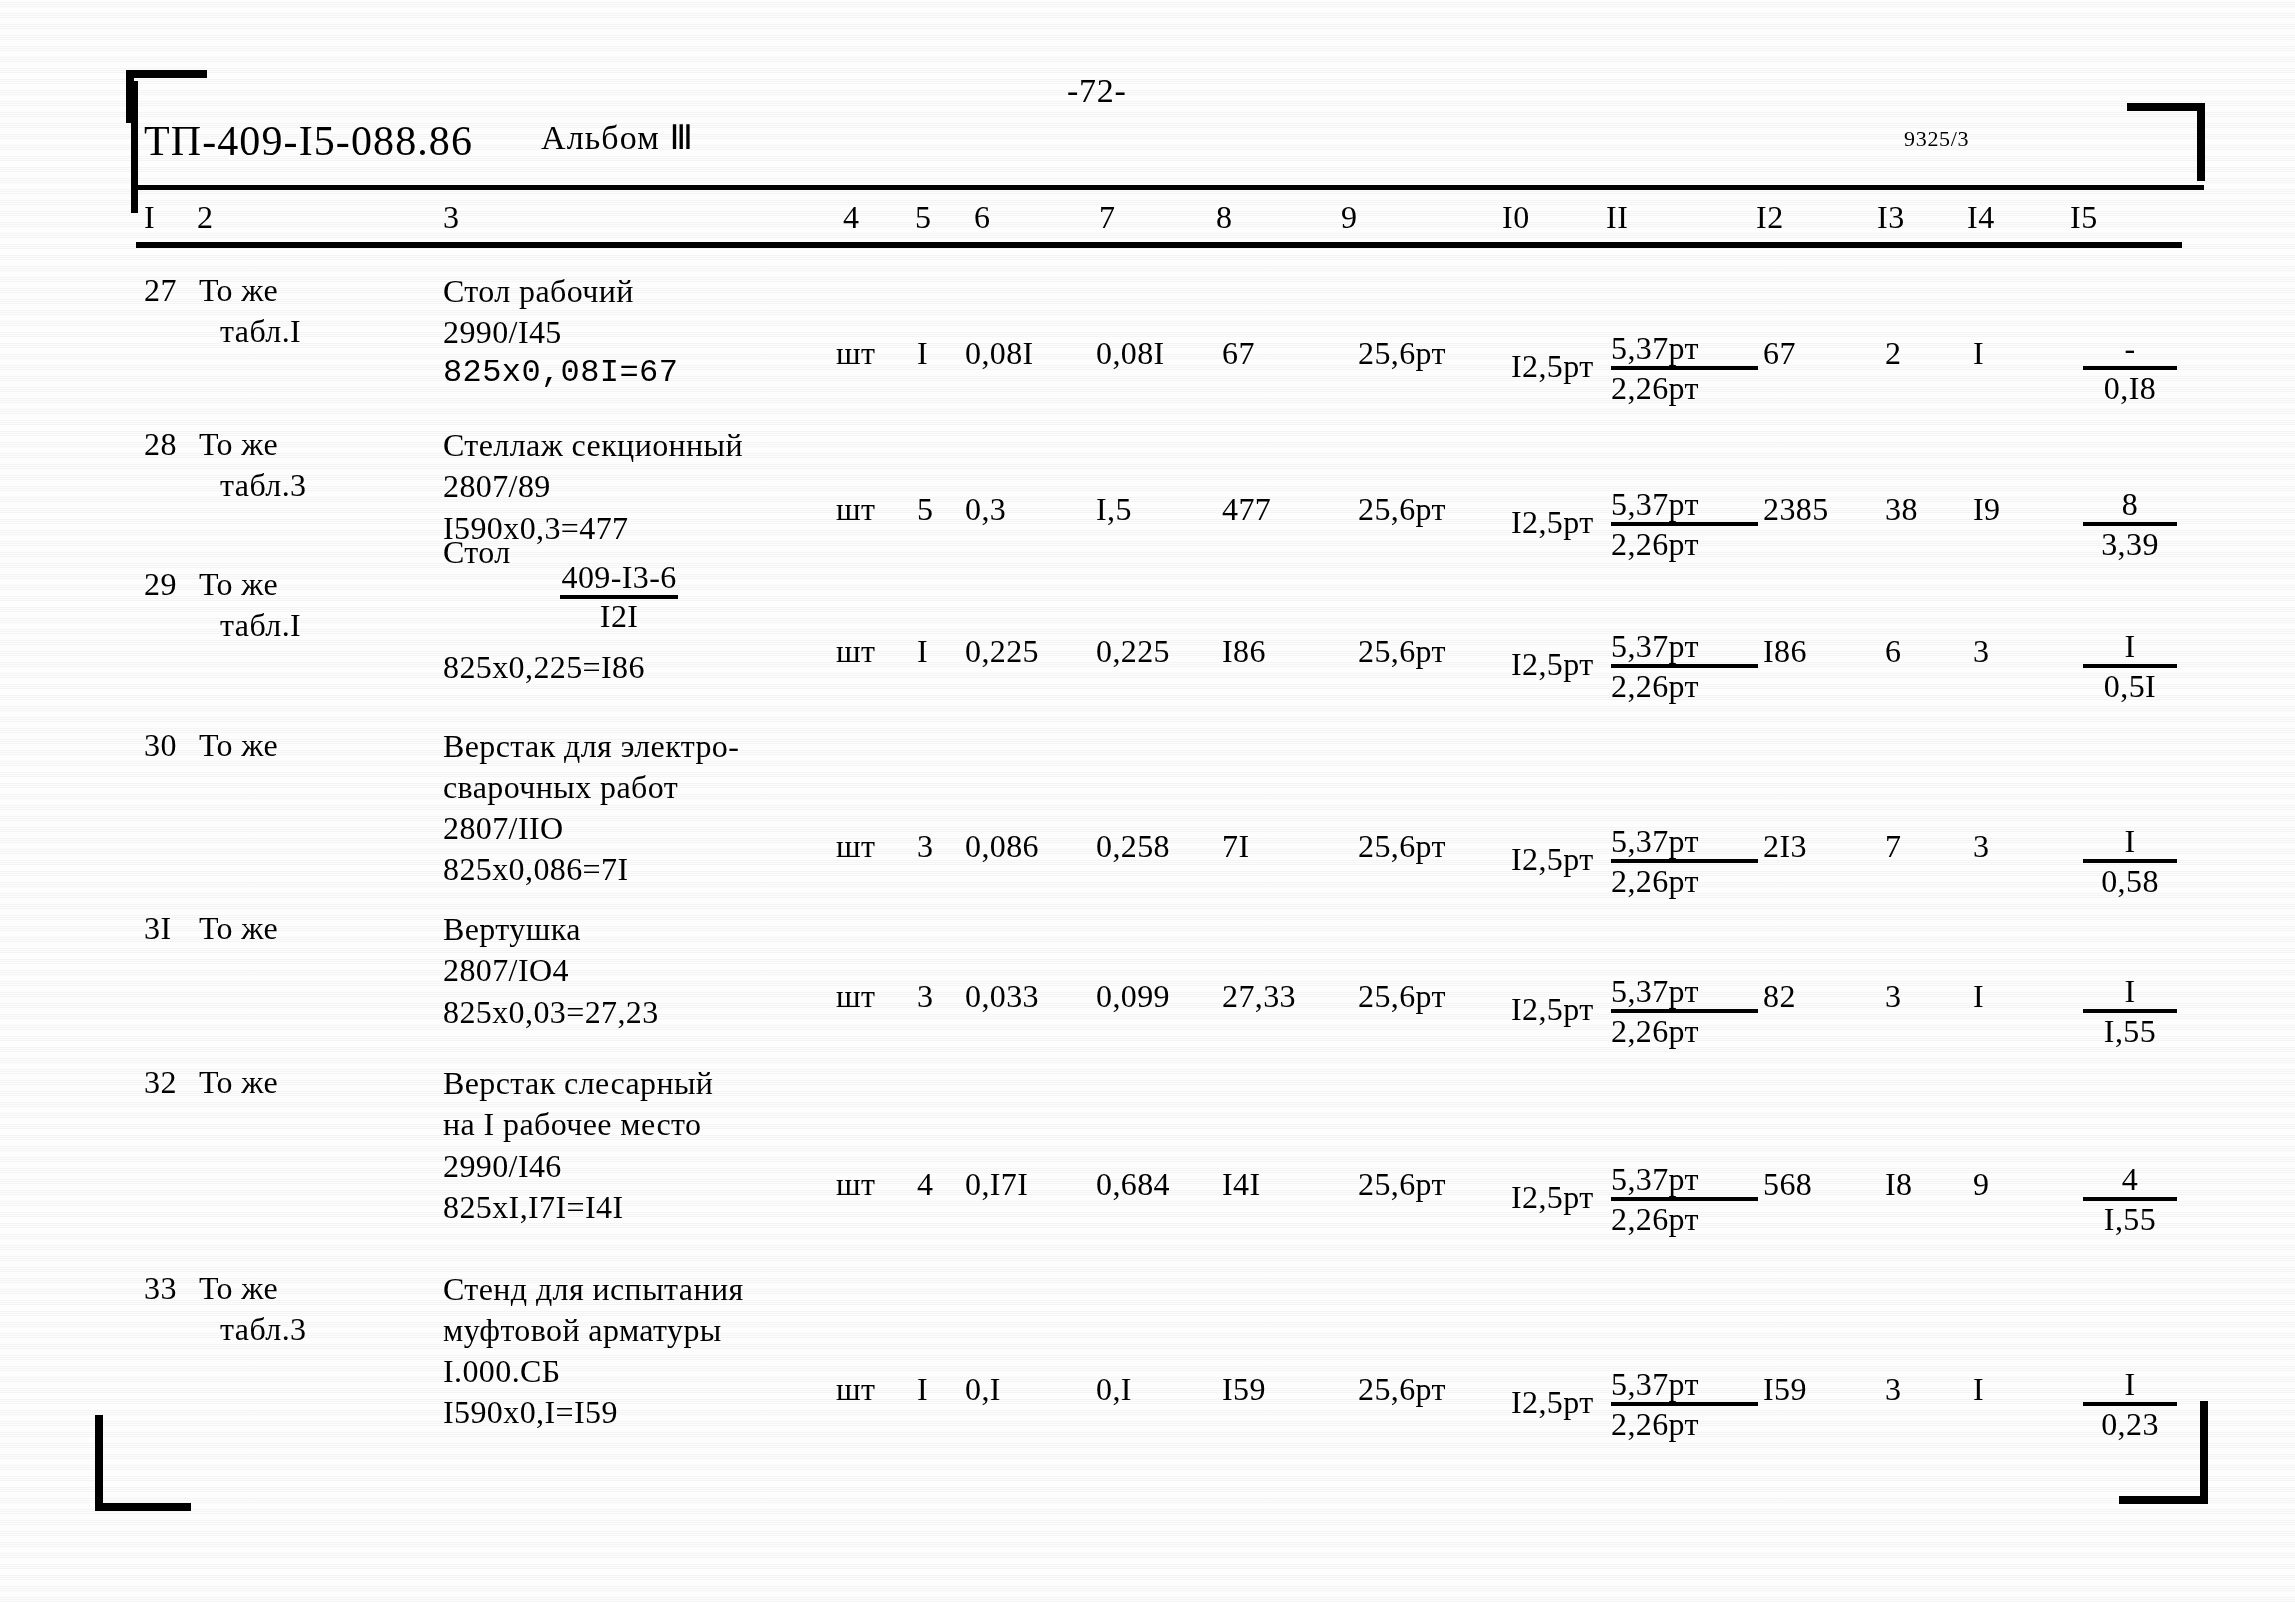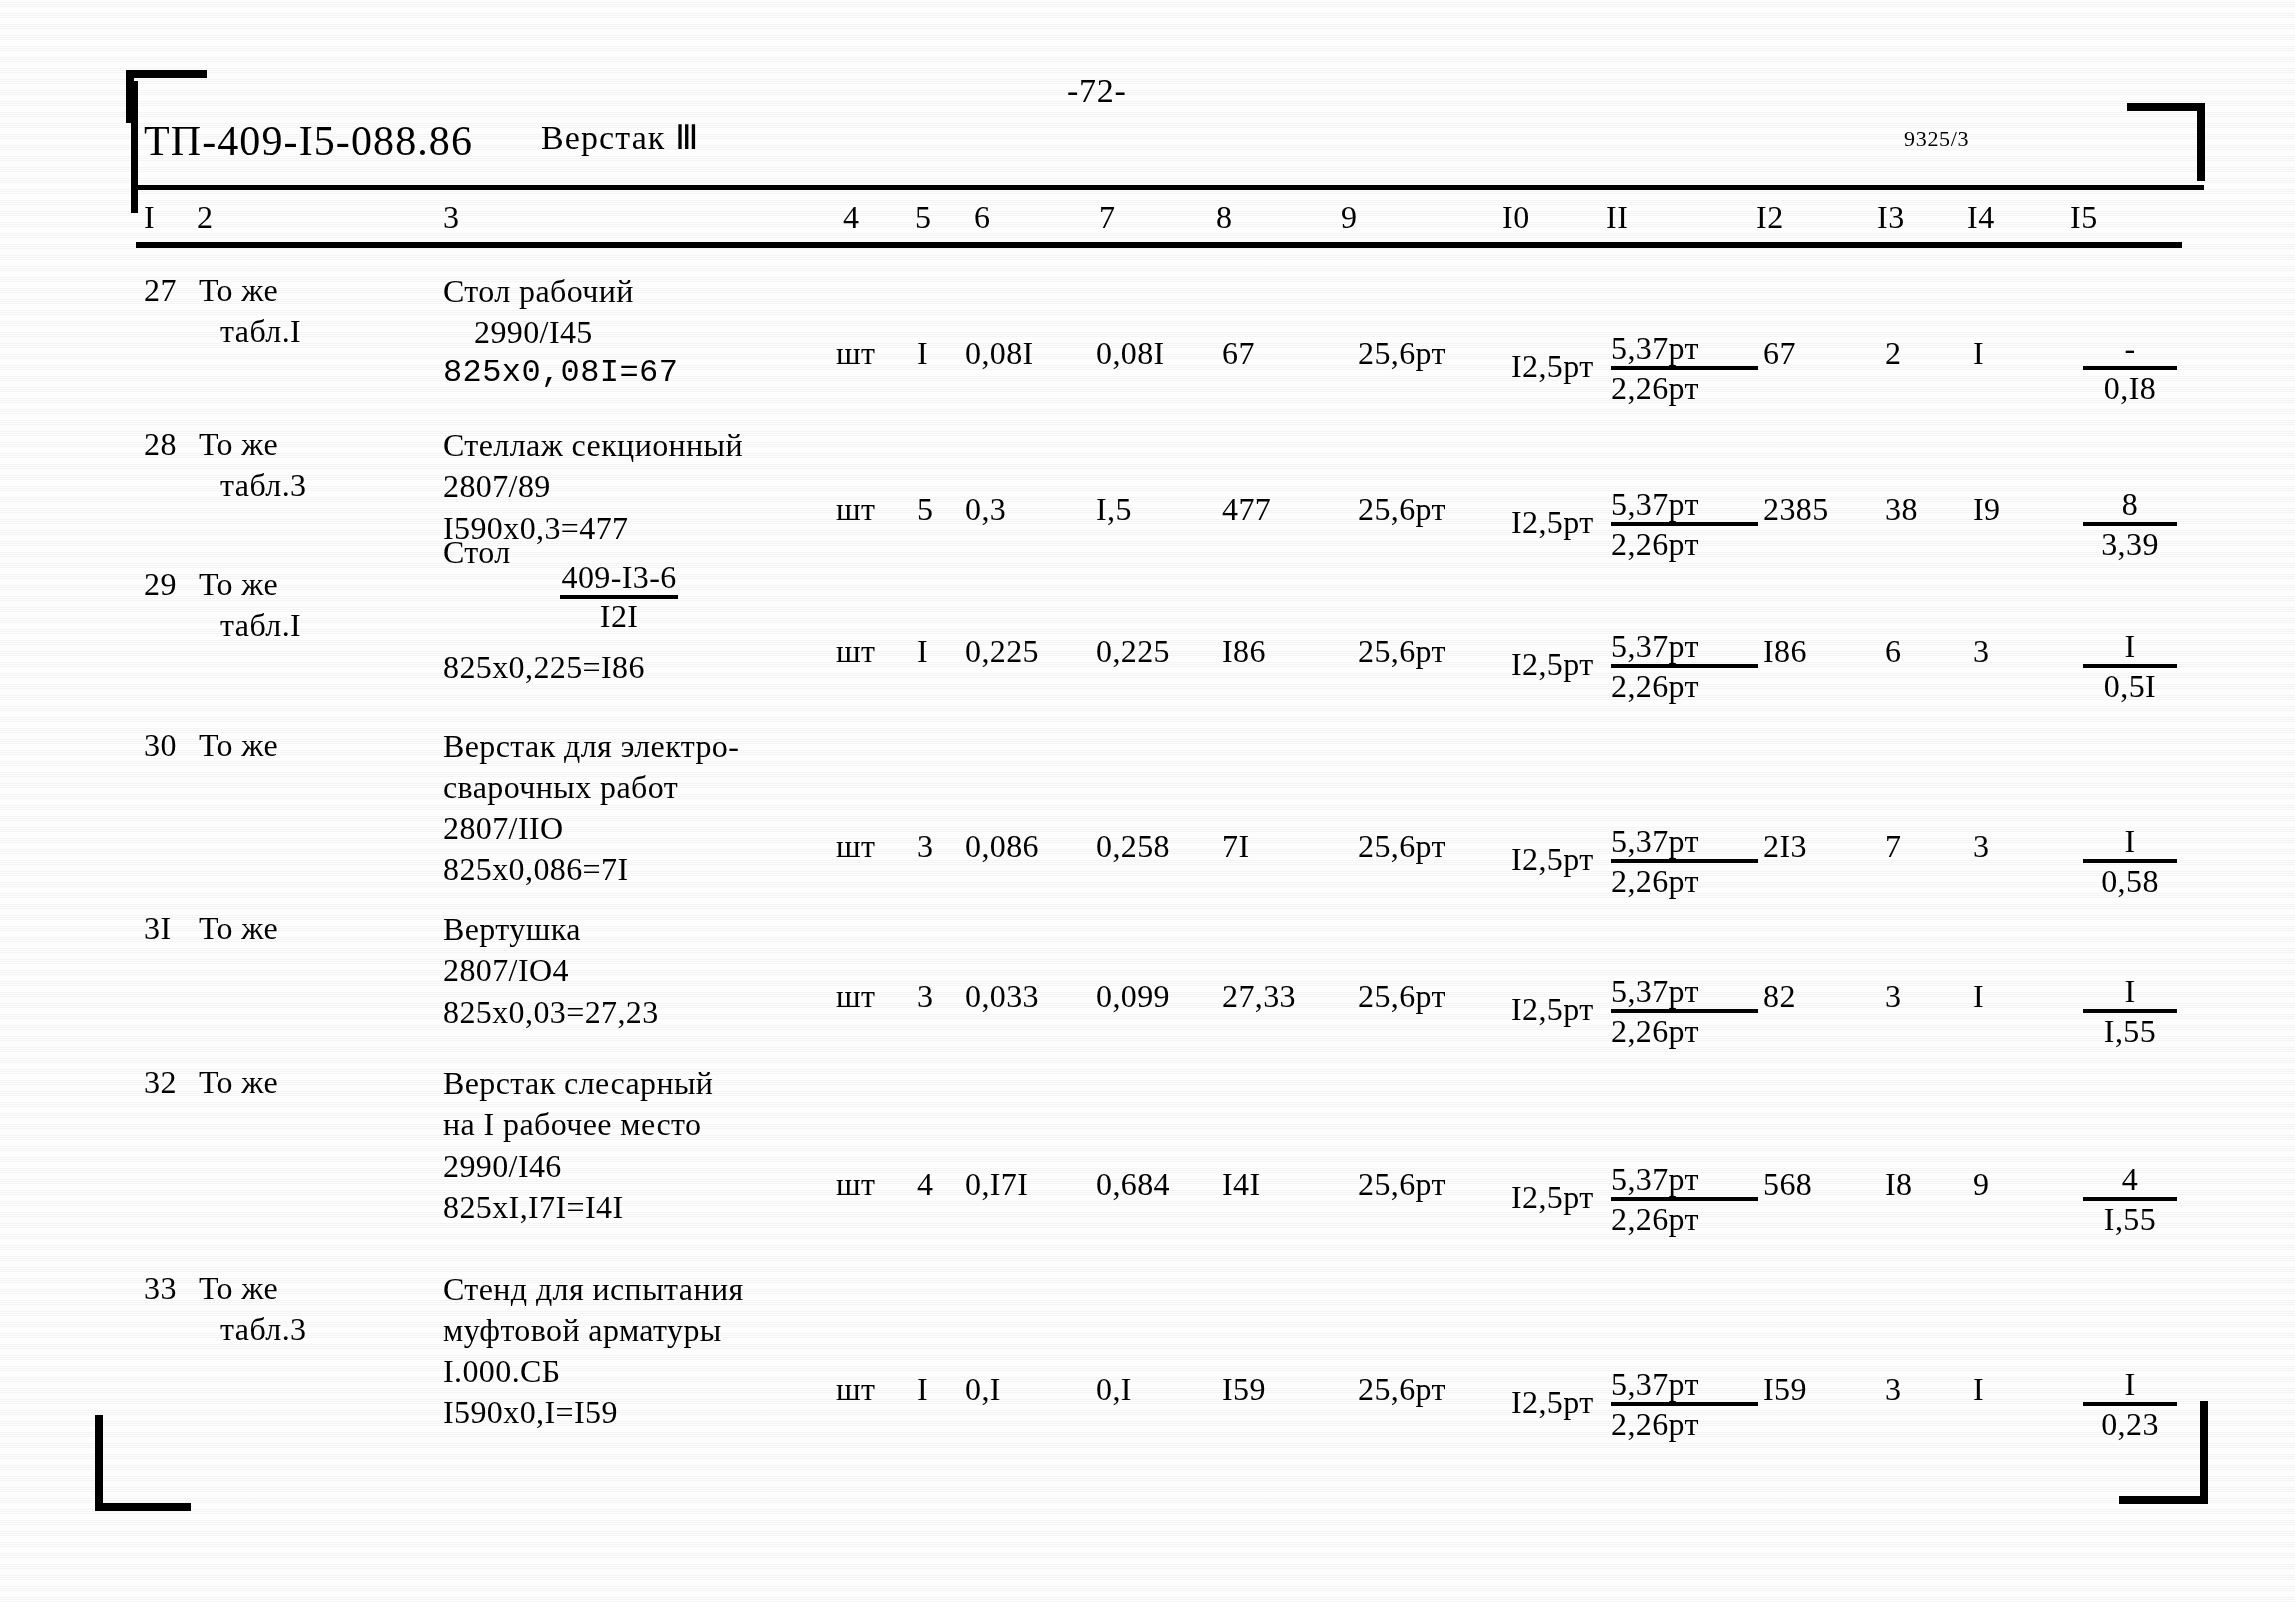--- a/index.html
+++ b/index.html
@@ -204,21 +204,21 @@
 
 <div class="page">
 
   <div class="corner corner-tl"></div>
   <div class="corner corner-tr"></div>
   <div class="corner corner-bl"></div>
   <div class="corner corner-br"></div>
   <div class="left-rule"></div>
 
   <div class="doc-code">ТП-409-I5-088.86</div>
-  <div class="album-label">Верстак Ⅲ</div>
+  <div class="album-label">Альбом Ⅲ</div>
   <div class="page-number">-72-</div>
   <div class="sheet-code">9325/3</div>
 
   <div class="rule-top"></div>
   <div class="rule-under-head"></div>
 
   <div id="colheads">
       <div class="colhead" style="left: 144px;">I</div>
       <div class="colhead" style="left: 197px;">2</div>
       <div class="colhead" style="left: 443px;">3</div>
@@ -235,21 +235,21 @@
       <div class="colhead" style="left: 1967px;">I4</div>
       <div class="colhead" style="left: 2070px;">I5</div>
     </div>
 
   <div class="rows" id="rows">
       <div class="row" style="top: 0px;">
         <div class="cell c-num" style="left: 144px; top: 271px;">27</div>
         <div class="cell " style="left: 199px; top: 271px;">То же</div>
         <div class="cell " style="left: 220px; top: 312px;">табл.I</div>
         <div class="cell desc" style="left: 443px; top: 271px;">Стол рабочий</div>
-        <div class="cell desc" style="left: 443px; top: 312px; margin-left: 31px;">2990/I45</div>
+        <div class="cell desc" style="left: 443px; top: 312px;">2990/I45</div>
         <div class="cell desc" style="left: 443px; top: 353px; font-family: Liberation Mono, monospace;">825х0,08I=67</div>
         <div class="cell c-unit" style="left: 836px; top: 334px;">шт</div>
         <div class="cell c-qty" style="left: 917px; top: 334px;">I</div>
         <div class="cell c-6" style="left: 965px; top: 334px;">0,08I</div>
         <div class="cell c-7" style="left: 1096px; top: 334px;">0,08I</div>
         <div class="cell c-8" style="left: 1222px; top: 334px;">67</div>
         <div class="cell c-9" style="left: 1348px; top: 334px;"></div>
         <div class="cell c-10" style="left: 1358px; top: 334px;">25,6рт</div>
         <div class="cell c-11" style="left: 1511px; top: 334px;">I2,5рт</div>
         <div class="frac" style="left: 1611px; top: 331px; width: 147px;"><span class="top">5,37рт</span><span class="bar"></span><span class="bot">2,26рт</span></div>

